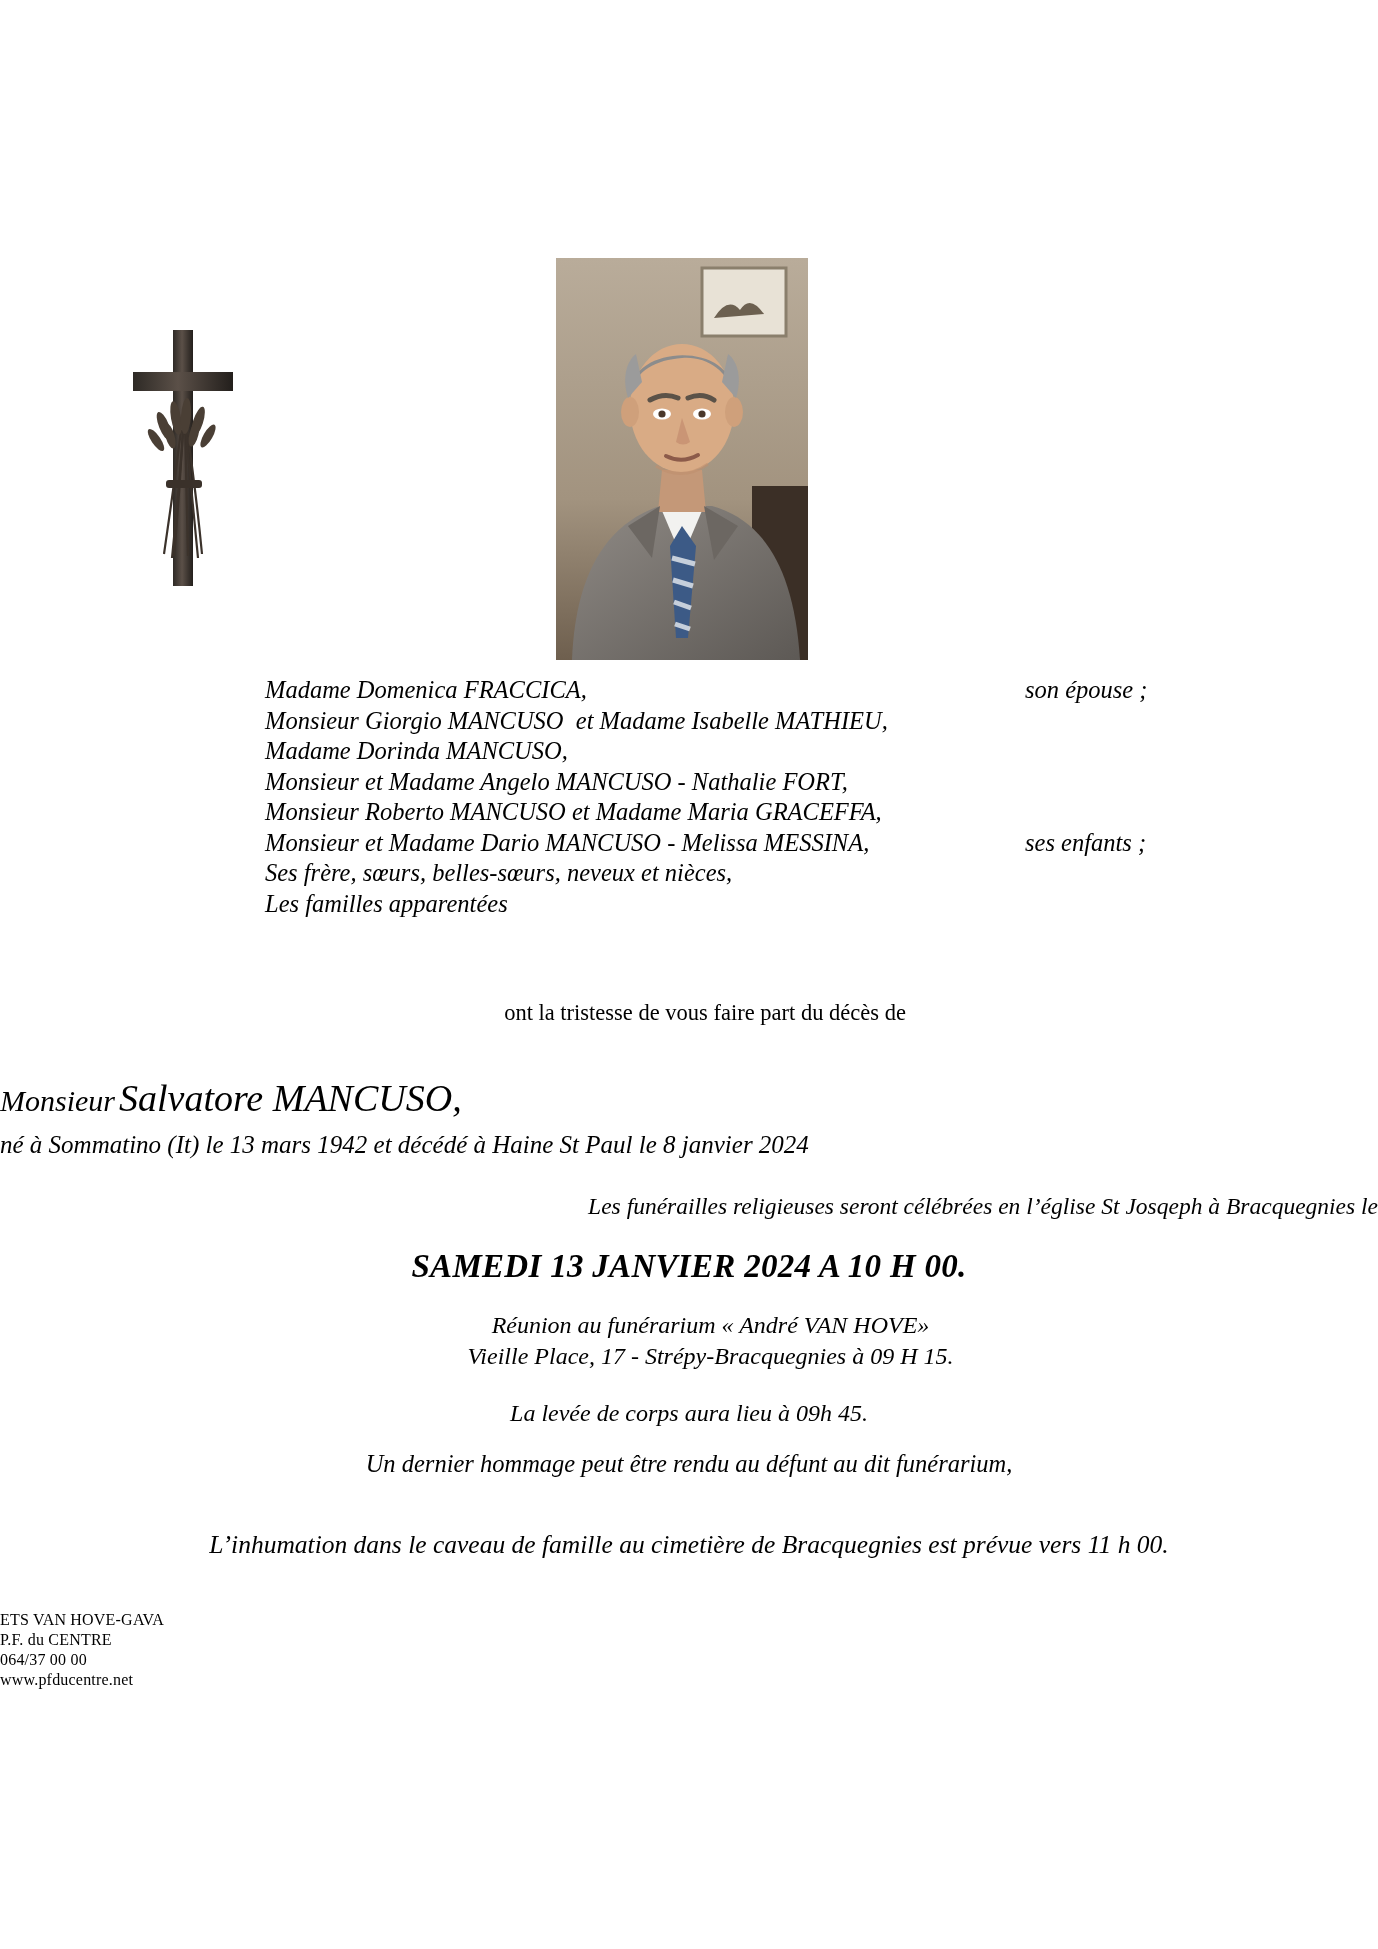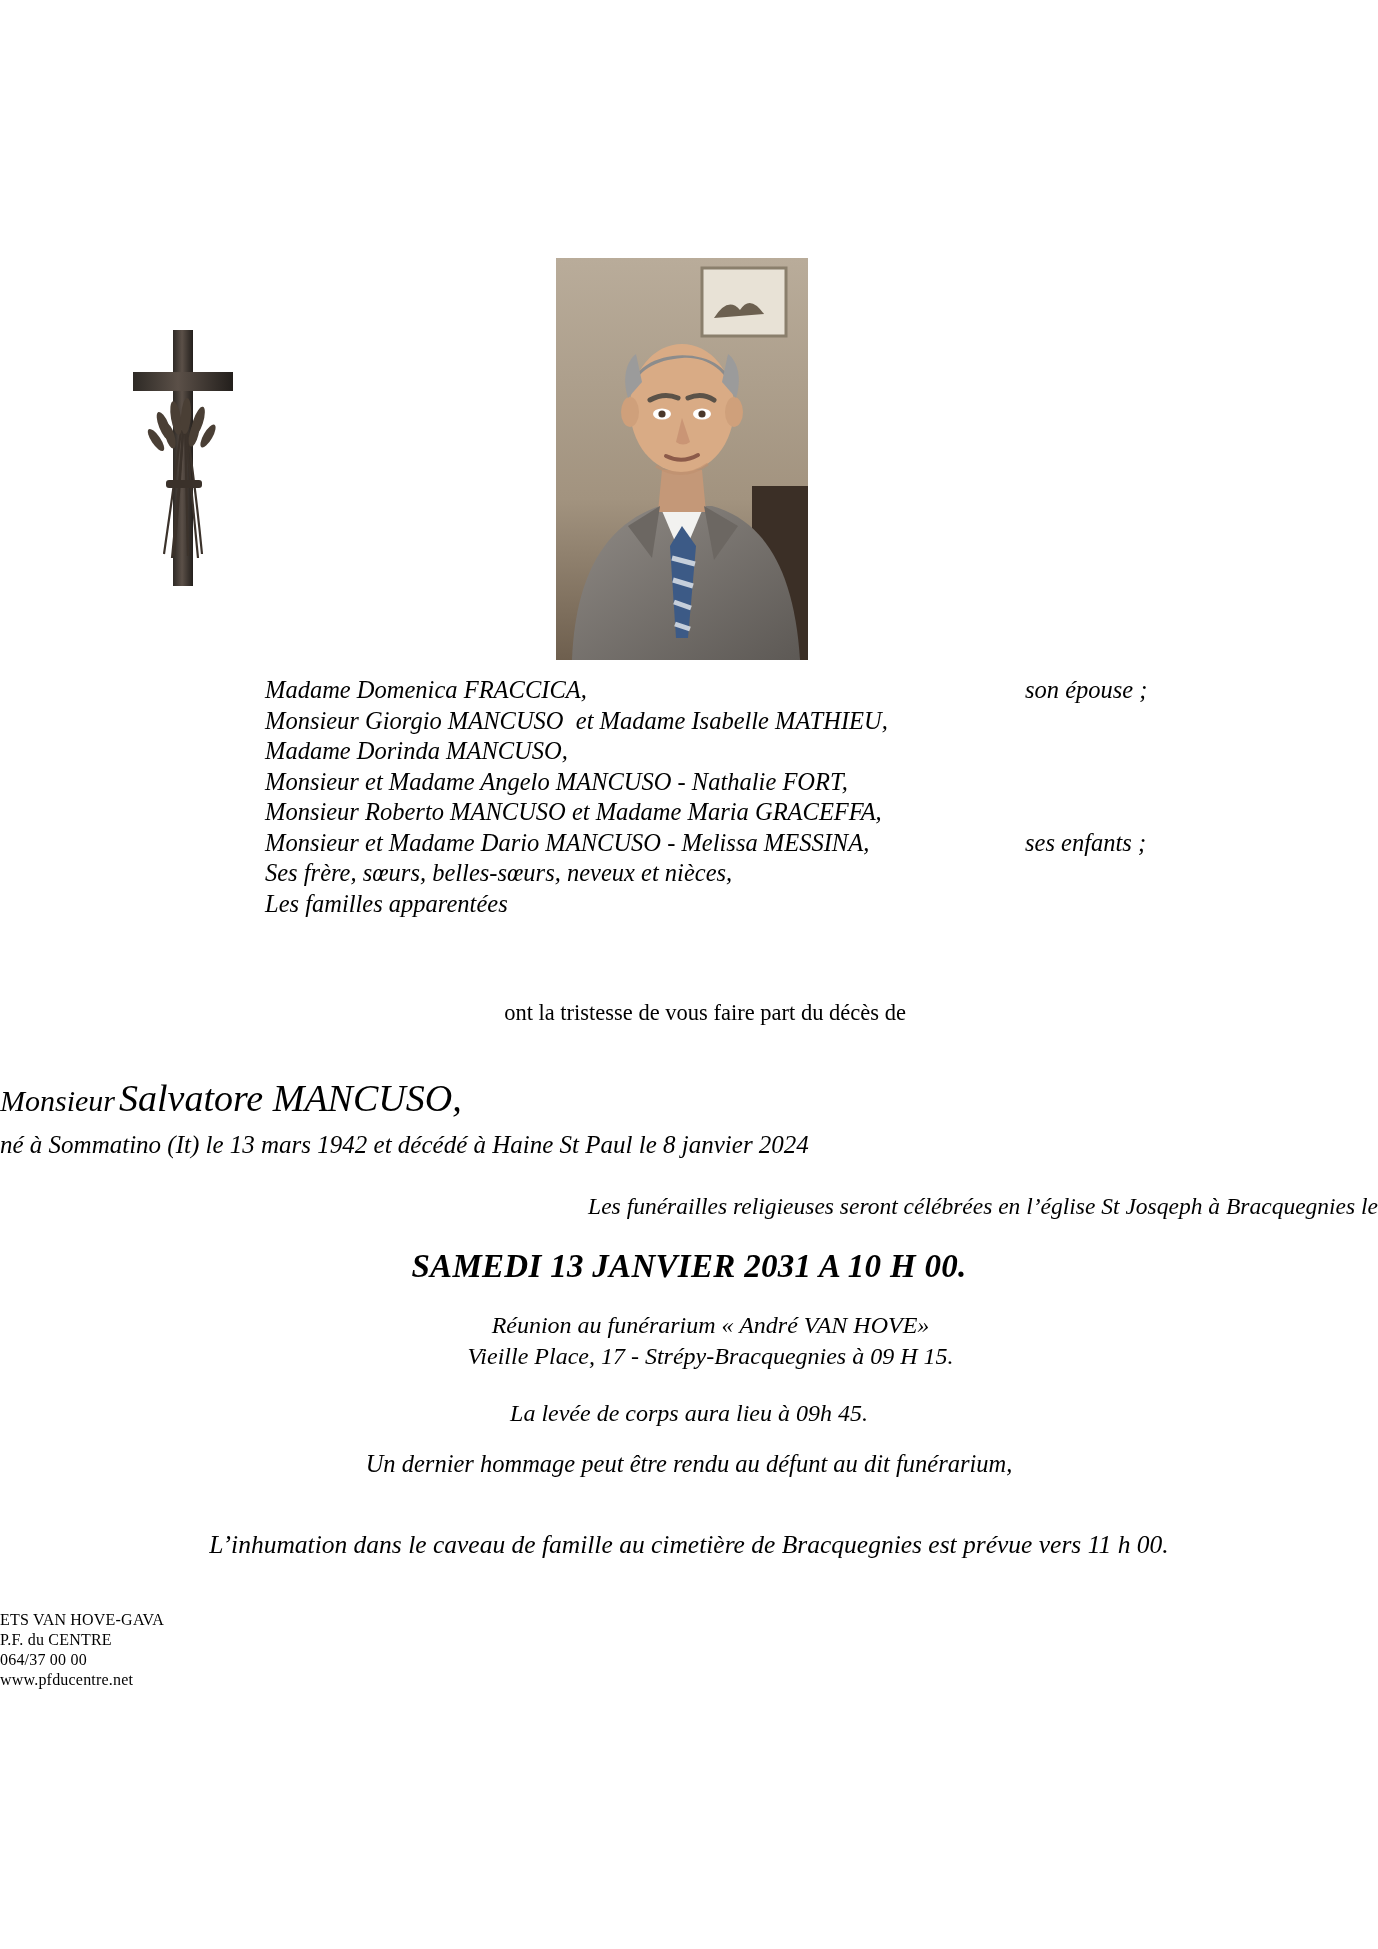--- a/index.html
+++ b/index.html
@@ -289,21 +289,21 @@
 
   <div class="name-line">
     <span class="mr">Monsieur</span>
     <span class="nm">Salvatore MANCUSO,</span>
   </div>
 
   <div class="dates">né à Sommatino (It) le 13 mars 1942 et décédé à Haine St Paul le 8 janvier 2024</div>
 
   <div class="church">Les funérailles religieuses seront célébrées en l’église St Josqeph à Bracquegnies le</div>
 
-  <div class="bigdate">SAMEDI 13 JANVIER 2031 A 10 H 00.</div>
+  <div class="bigdate">SAMEDI 13 JANVIER 2024 A 10 H 00.</div>
 
   <div class="reunion">
     <div>Réunion au funérarium « André VAN HOVE»</div>
     <div>Vieille Place, 17 - Strépy-Bracquegnies à 09 H 15.</div>
   </div>
 
   <div class="levee">La levée de corps aura lieu à 09h 45.</div>
 
   <div class="hommage">
     <div>Un dernier hommage peut être rendu au défunt au dit funérarium,</div>

